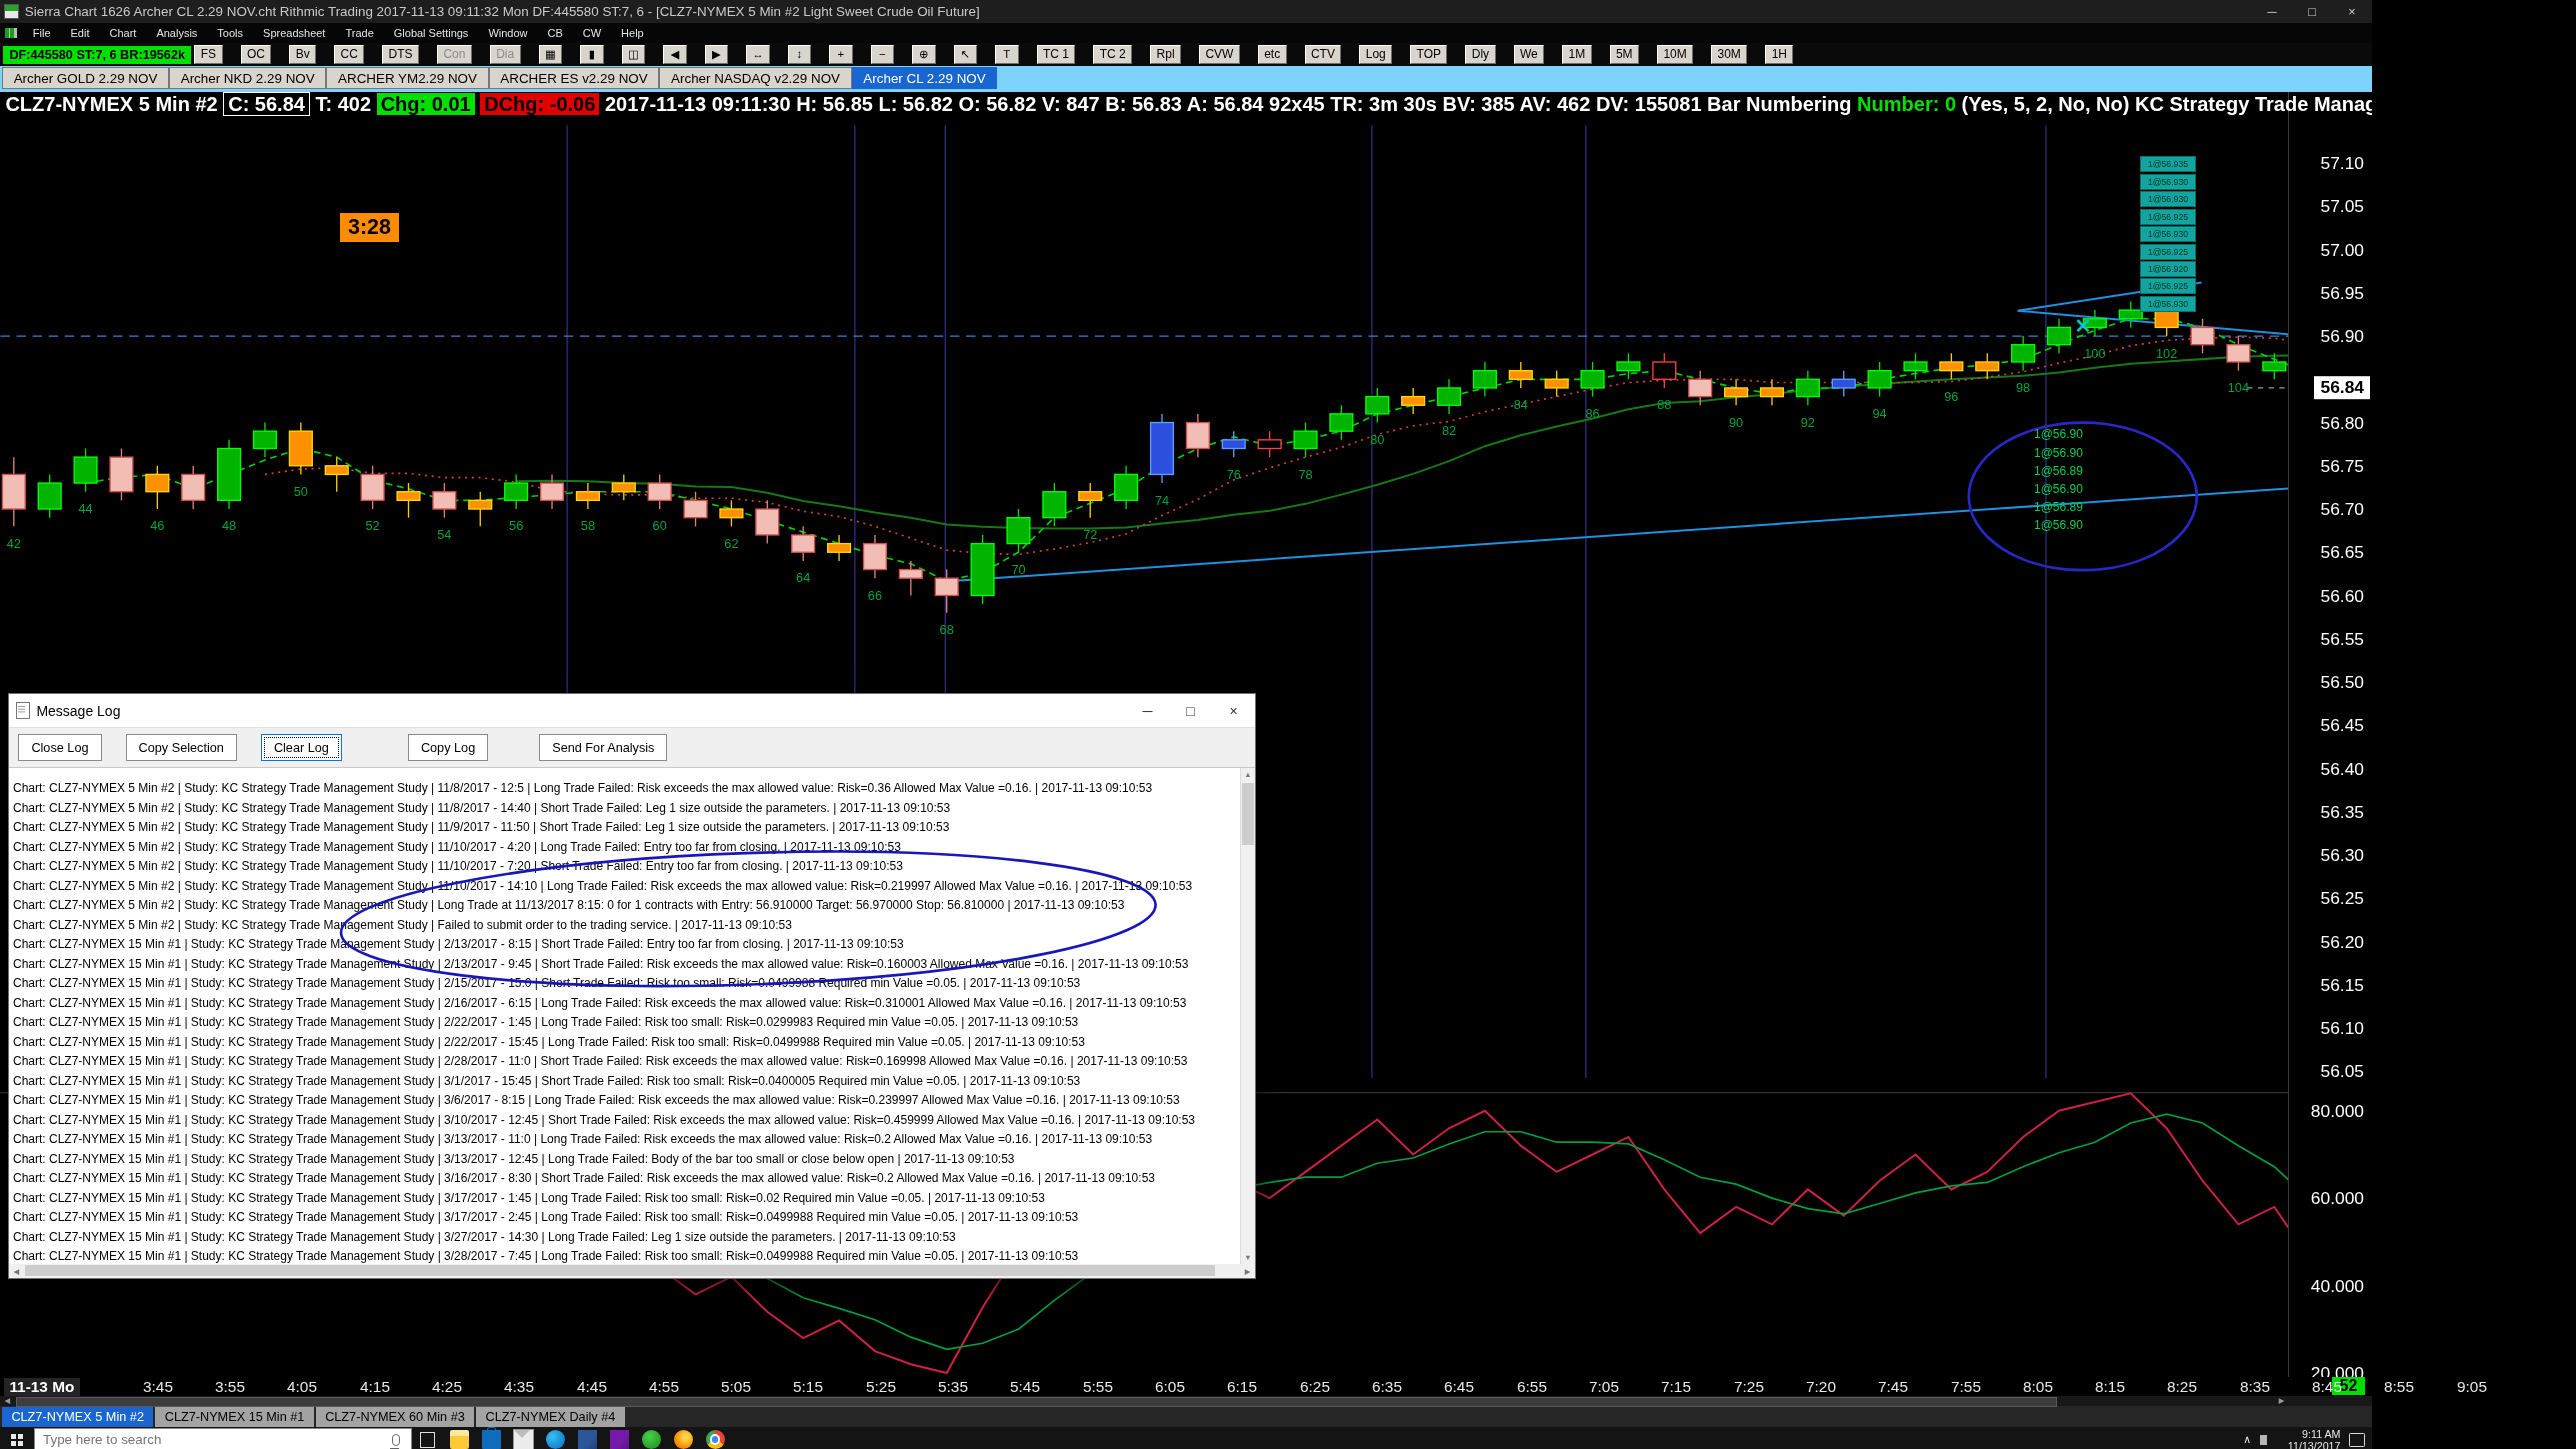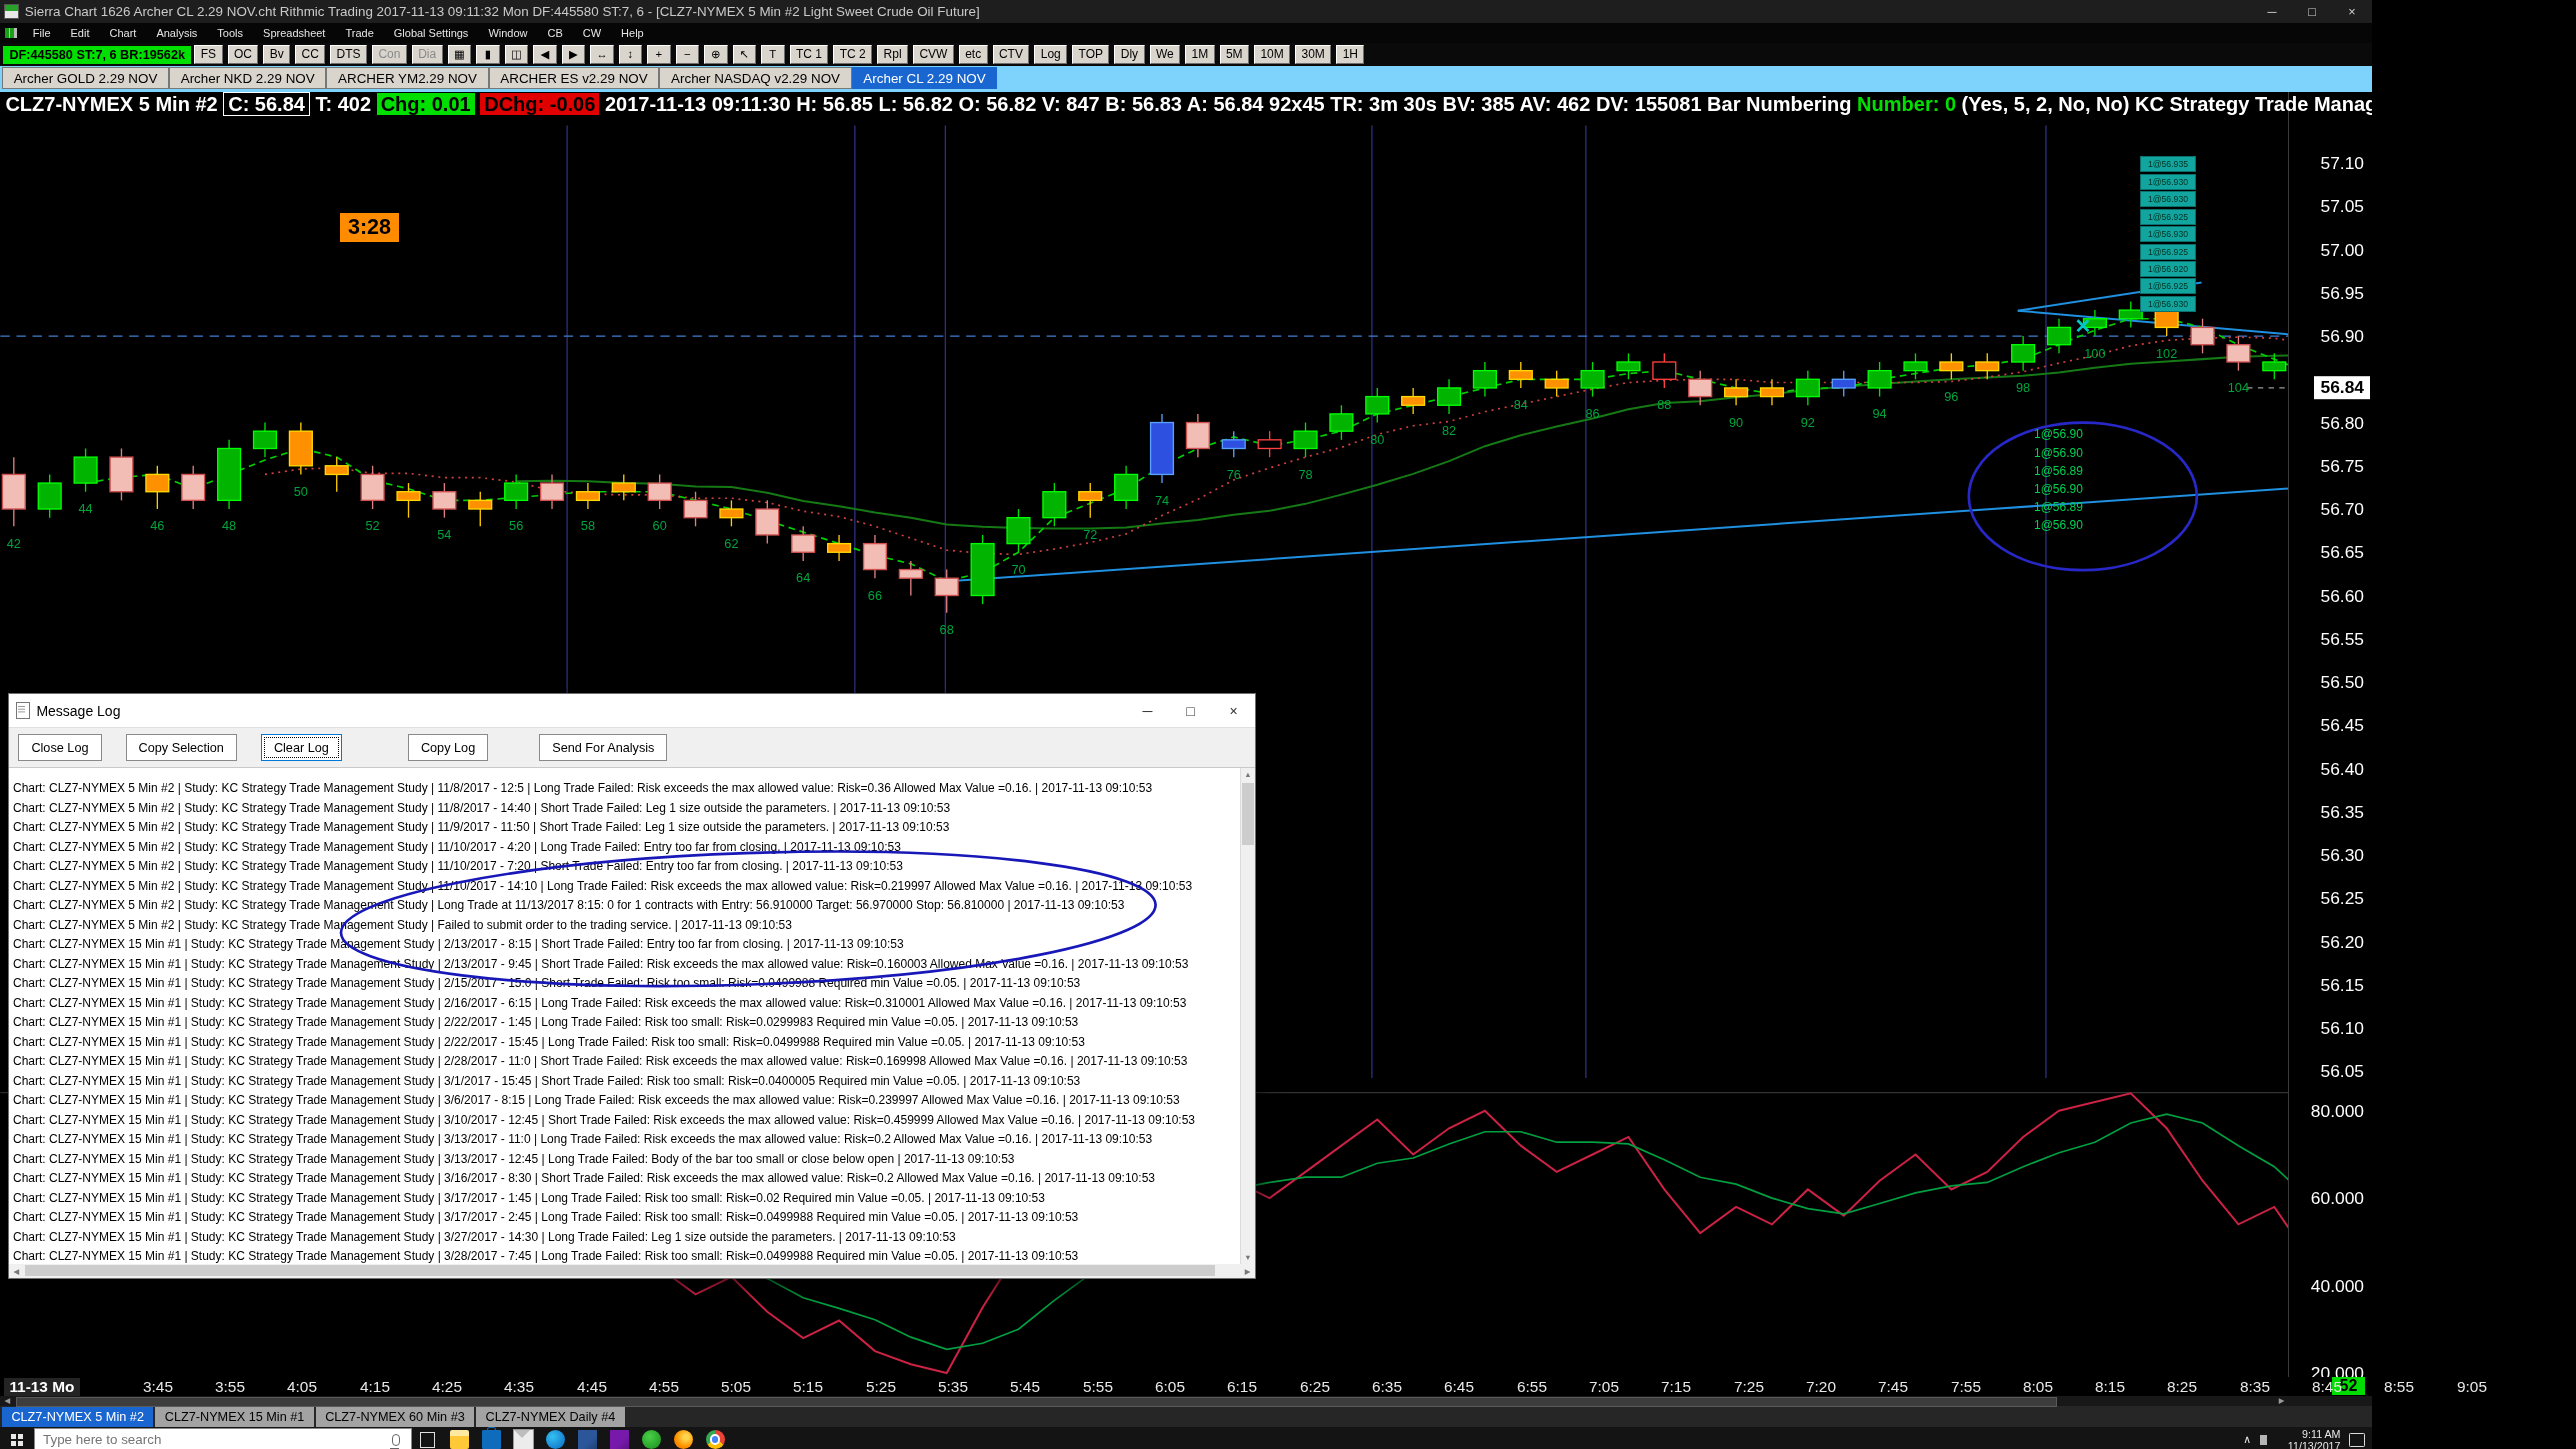--- a/index.html
+++ b/index.html
@@ -140,21 +140,21 @@
         <div class="menu-item">Global Settings</div>
         <div class="menu-item">Window</div>
         <div class="menu-item">CB</div>
         <div class="menu-item">CW</div>
         <div class="menu-item">Help</div>
       </div>
   </div>
 
   <div class="toolbar">
     <div class="tb-chip">DF:445580  ST:7, 6  BR:19562k</div>
-    <div id="toolbar-buttons" style="display:flex;gap:5px;align-items:center">
+    <div id="toolbar-buttons" style="display:flex;gap:18px;align-items:center">
         <div class="tb-btn">FS</div>
         <div class="tb-btn">OC</div>
         <div class="tb-btn">Bv</div>
         <div class="tb-btn">CC</div>
         <div class="tb-btn">DTS</div>
         <div class="tb-btn disabled">Con</div>
         <div class="tb-btn disabled">Dia</div>
         <div class="tb-btn tb-icon">▦</div>
         <div class="tb-btn tb-icon">▮</div>
         <div class="tb-btn tb-icon">◫</div>

